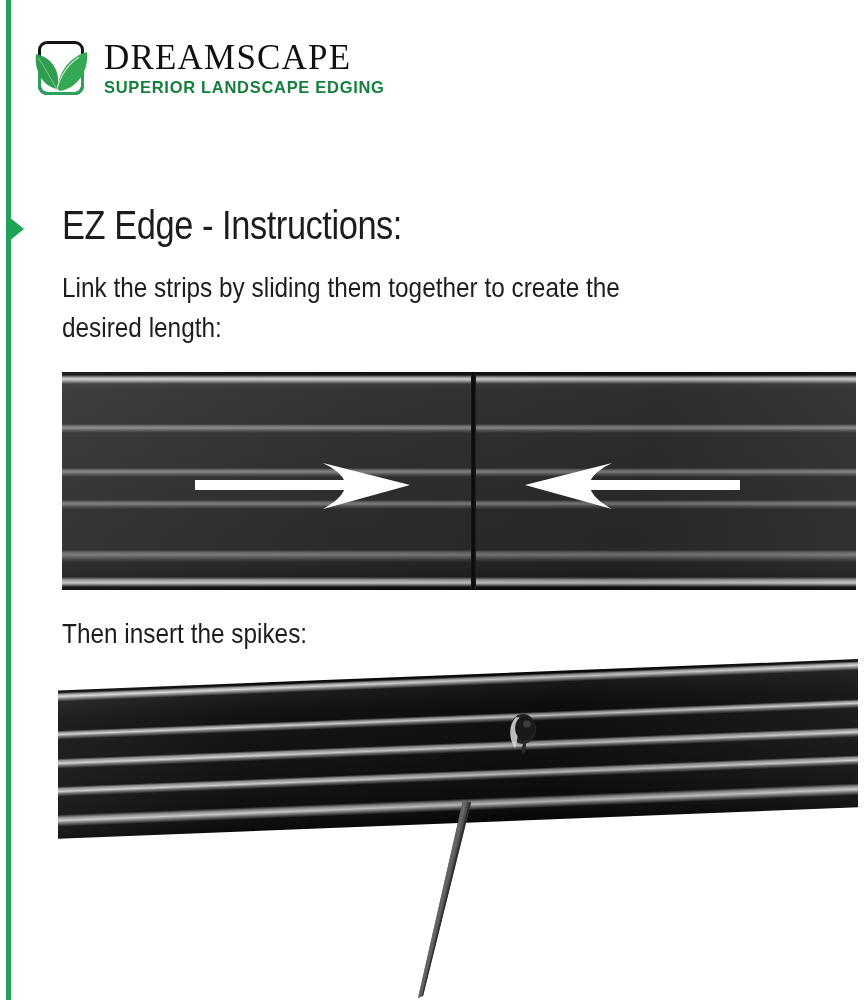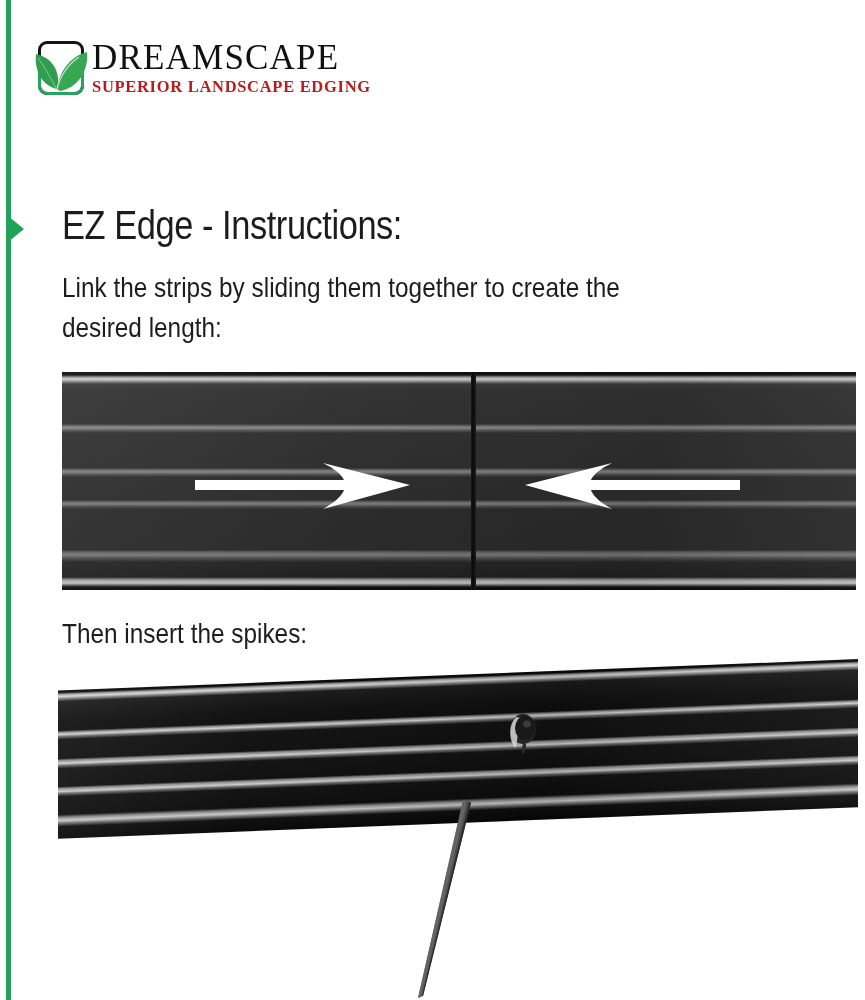--- a/index.html
+++ b/index.html
@@ -73,35 +73,36 @@
   }
   .leaf-svg {
     position: absolute;
     left: 0;
     top: 6px;
     width: 62px;
     height: 52px;
   }
 
   .wordmark {
+    margin-left: 12px;
   }
   .wordmark-main {
     font-family: "Liberation Serif", serif;
     font-size: 35px;
     letter-spacing: 1.2px;
     color: #111111;
     line-height: 0.98;
     white-space: nowrap;
   }
   .wordmark-sub {
-    font-family: Liberation Serif, serif;
+    font-family: Liberation Sans, sans-serif;
     font-size: 16.5px;
     font-weight: bold;
     letter-spacing: 0.7px;
-    color: #b91c1c;
+    color: #15803d;
     line-height: 1.15;
     margin-top: 2px;
     white-space: nowrap;
   }
 
   
   .page-title {
     position: absolute;
     left: 62px;
     top: 203px;

